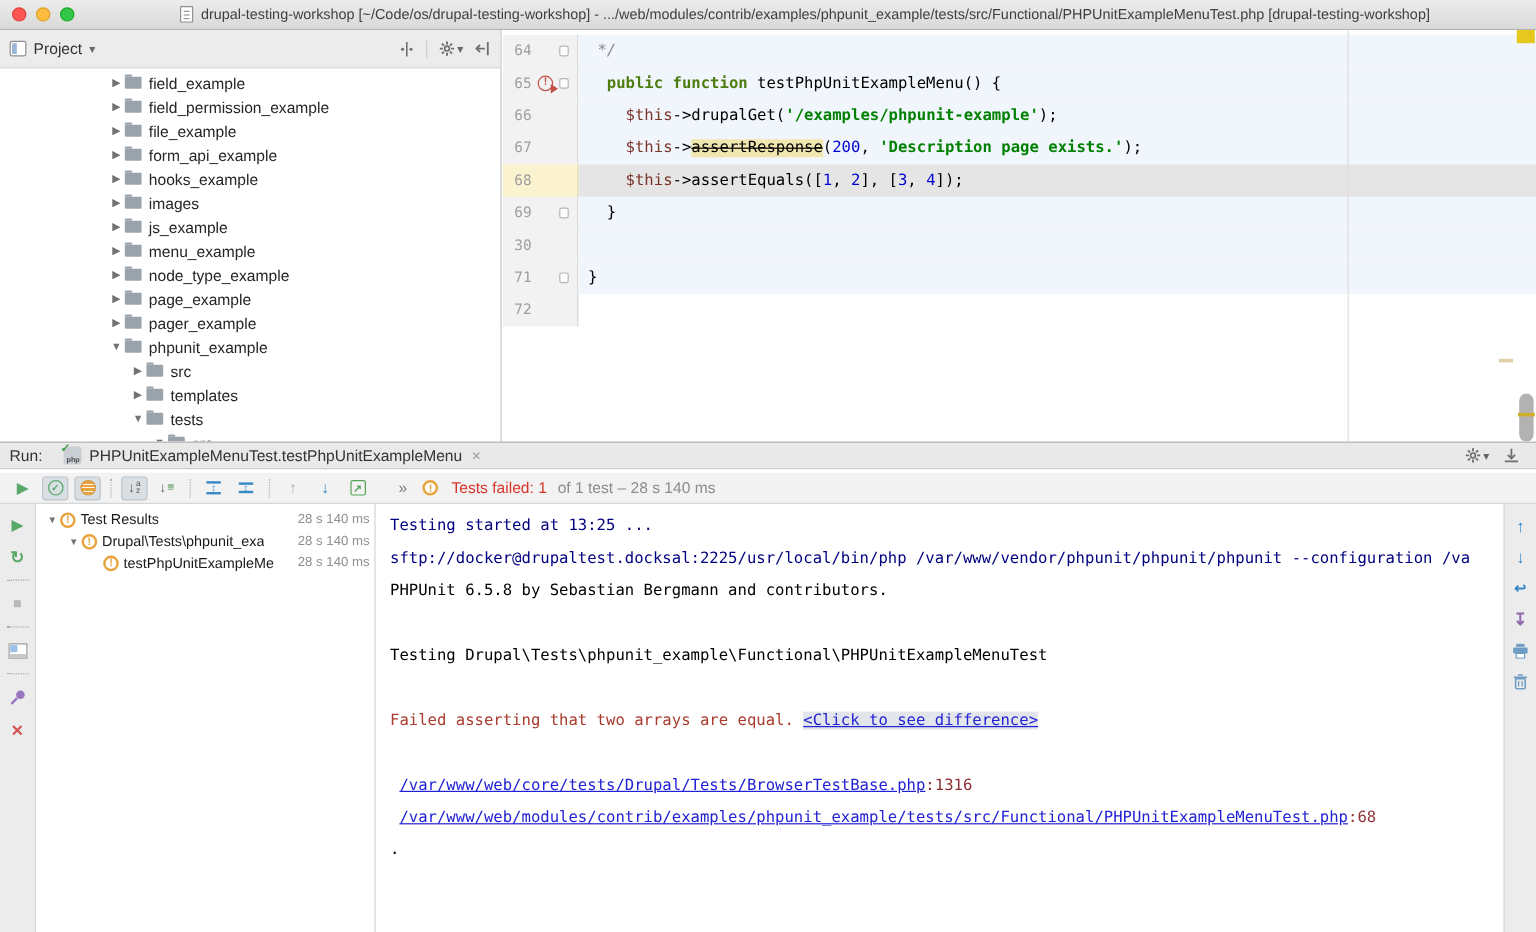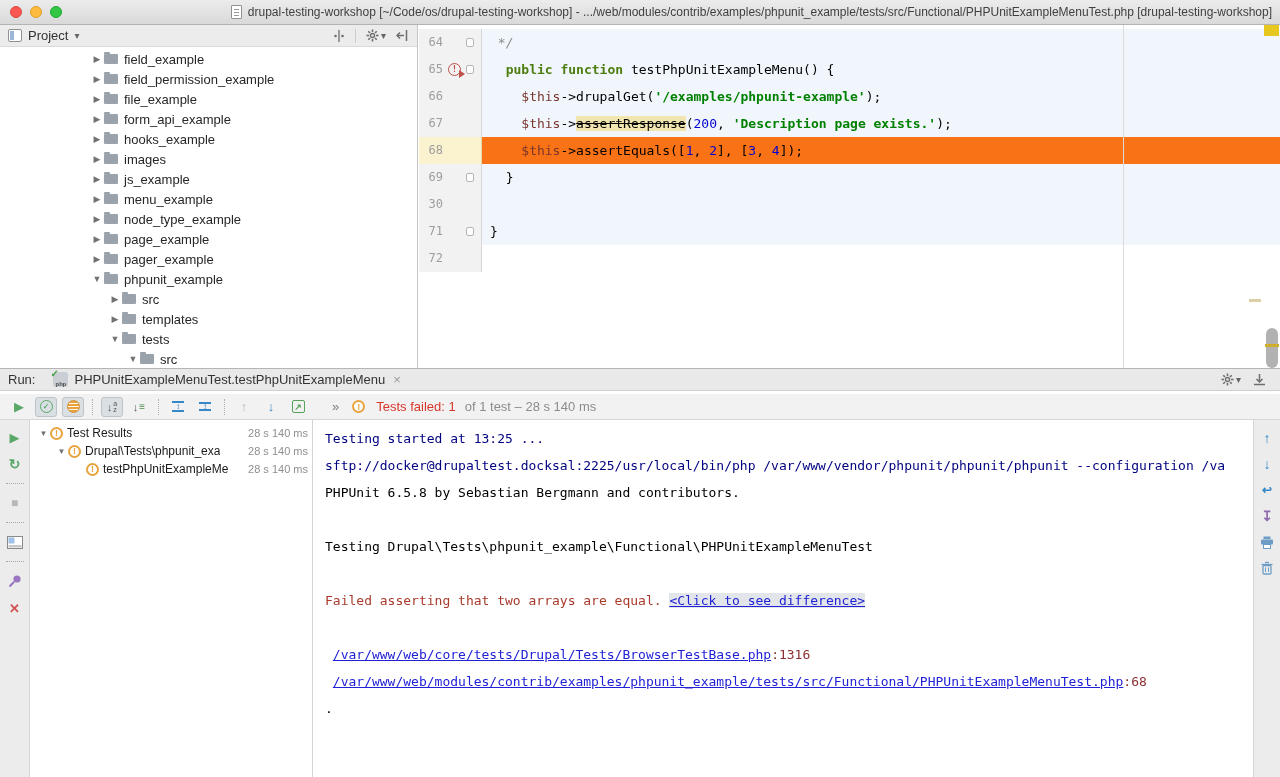--- a/index.html
+++ b/index.html
@@ -12,31 +12,31 @@
 
   
   .titlebar{position:absolute;left:0;top:0;width:1280px;height:25px;
     background:linear-gradient(#ececec,#d9d9d9);border-bottom:1px solid #b3b3b3;
     display:flex;align-items:center;}
   .traffic{display:flex;gap:8px;margin-left:10px;flex:none;}
   .tl{width:12px;height:12px;border-radius:50%;}
   .tl-red{background:#fc5753;border:1px solid #e0443e;}
   .tl-yellow{background:#fdbc40;border:1px solid #dea123;}
   .tl-green{background:#33c748;border:1px solid #1aab29;}
-  .title-center{flex:1;display:flex;align-items:center;justify-content:flex-end;gap:6px;
+  .title-center{flex:1;display:flex;align-items:center;justify-content:center;gap:6px;
     overflow:hidden;white-space:nowrap;font-size:12px;color:#3f3f3f;padding:0 8px;}
   .doc-icon{width:11px;height:14px;background:#fff;border:1px solid #909090;border-radius:1px;
     position:relative;flex:none;}
   .doc-icon::after{content:"";position:absolute;left:2px;top:3px;width:5px;height:1px;
     background:#9a9a9a;box-shadow:0 3px 0 #9a9a9a,0 6px 0 #9a9a9a;}
 
   
   .project-panel{position:absolute;left:0;top:25px;width:418px;height:343px;background:#fff;
     border-right:1px solid #c6c6c6;overflow:hidden;}
-  .pp-header{height:22px;background:#ececec;border-bottom:1px solid #dadada;
+  .pp-header{height:32px;background:#ececec;border-bottom:1px solid #dadada;
     display:flex;align-items:center;padding:0 8px;gap:6px;font-size:13px;color:#333;}
   .pp-tool-icon{width:14px;height:13px;border:1px solid #8f8f8f;border-radius:2px;background:#fff;
     position:relative;flex:none;}
   .pp-tool-icon::after{content:"";position:absolute;left:1px;top:1px;width:4px;height:9px;background:#9cb6d8;}
   .pp-caret{color:#666;font-size:10px;}
   .pp-header-right{margin-left:auto;display:flex;align-items:center;gap:10px;color:#666;}
   .hdr-sep{width:1px;height:14px;background:#cdcdcd;}
   .pp-tree{padding-top:2px;}
   .pt-row{height:20px;display:flex;align-items:center;font-size:13px;color:#262626;cursor:pointer;}
   .pt-arrow{width:14px;flex:none;color:#727272;font-size:9px;text-align:center;}
@@ -48,21 +48,21 @@
   
   .editor{position:absolute;left:419px;top:25px;width:861px;height:343px;background:#fff;overflow:hidden;}
   .ed-lines{padding-top:4px;}
   .ed-row{display:flex;height:27px;line-height:27px;white-space:pre;
     font-family:"DejaVu Sans Mono",monospace;font-size:13px;}
   .ed-gutter{width:63px;flex:none;background:#f2f2f2;border-right:1px solid #d7d7d7;
     display:flex;align-items:center;height:27px;}
   .ed-row.blue .ed-code{background:#f1f6fc;}
   .ed-row.hl{background:#fbf2cf;}
   .ed-row.hl .ed-gutter{background:#fbf2cf;border-right-color:#e4d9ac;}
-  .ed-row.hl .ed-code{background:#f97316;}
+  .ed-row.hl .ed-code{background:#e5e5e5;}
   .lnum{width:27px;text-align:right;color:#9e9e9e;font-size:12px;padding-right:3px;flex:none;}
   .gslot{width:17px;flex:none;display:flex;align-items:center;justify-content:center;height:100%;}
   .fslot{width:14px;flex:none;display:flex;align-items:center;justify-content:center;height:100%;}
   .fold-marker{width:8px;height:9px;background:#fdfdfd;border:1px solid #b5b5b5;border-radius:2px;}
   .runfail-ic{position:relative;width:13px;height:13px;border-radius:50%;border:1.5px solid #c05048;
     color:#c05048;font-size:9px;font-weight:bold;line-height:10px;text-align:center;cursor:pointer;}
   .runfail-ic::after{content:"";position:absolute;right:-5px;bottom:-3px;
     border-left:6px solid #c05048;border-top:4px solid transparent;border-bottom:4px solid transparent;}
   .ed-code{flex:1;padding-left:8px;color:#000;}
   .c-comment{color:#8c8c8c;font-style:italic;}

